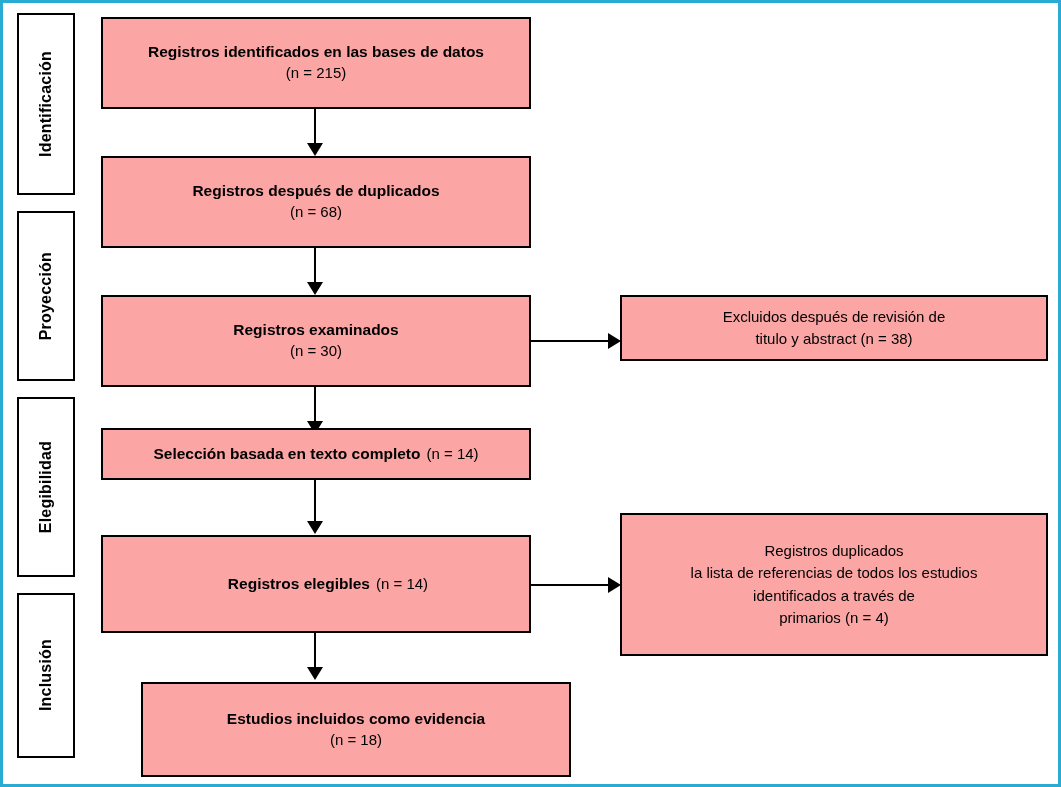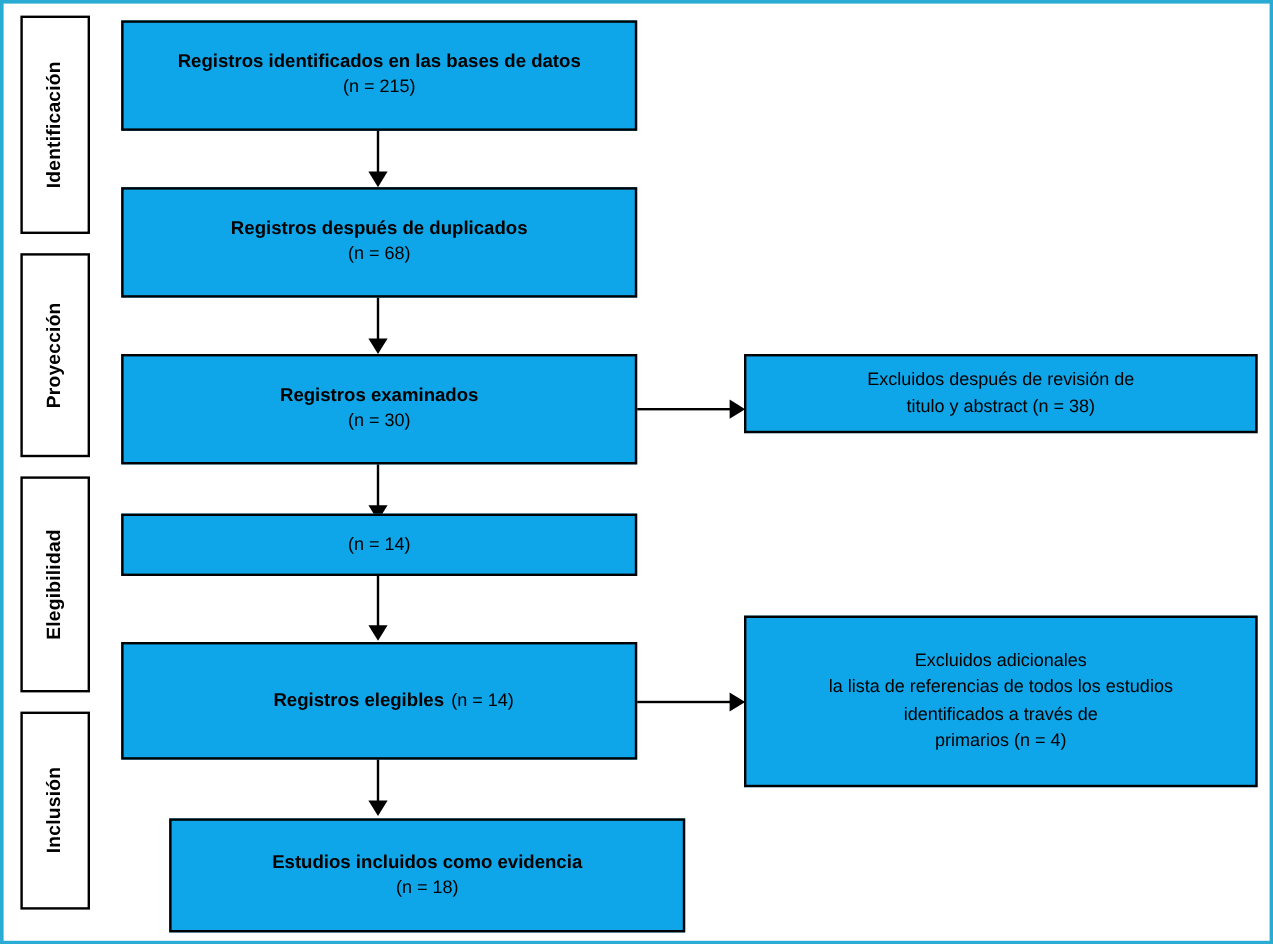--- a/index.html
+++ b/index.html
@@ -40,21 +40,21 @@
     font-size: 16px;
     font-weight: bold;
     color: #000000;
     letter-spacing: 0.2px;
     white-space: nowrap;
   }
   .node {
     position: absolute;
     border: 2px solid #000000;
     box-sizing: border-box;
-    background: #0ea5e9;
+    background: #fca5a5;
     display: flex;
     flex-direction: column;
     align-items: center;
     justify-content: center;
     text-align: center;
     color: #000000;
   }
   .node .line1 {
     font-size: 15.5px;
     font-weight: bold;
@@ -146,39 +146,40 @@
     <div class="node plain" style="left:617px; top:292px; width:428px; height:66px;">
       <div class="line1">Excluidos después de revisión de</div>
       <div class="line2">titulo y abstract (n = 38)</div>
     </div>
 
     <div class="arrow" style="left:311px; top:384px; width:2px; height:37px;"></div>
     <div class="arrow-head-down" style="left:304px; top:418px;"></div>
 
     <div class="node inline-node" style="left:98px; top:425px; width:430px; height:52px;">
       <div style="display:flex; align-items:baseline; gap:6px;">
+        <span class="line1">Selección basada en texto completo</span>
         <span class="line2">(n = 14)</span>
       </div>
     </div>
 
     <div class="arrow" style="left:311px; top:477px; width:2px; height:44px;"></div>
     <div class="arrow-head-down" style="left:304px; top:518px;"></div>
 
     <div class="node inline-node" style="left:98px; top:532px; width:430px; height:98px;">
       <div style="display:flex; align-items:baseline; gap:6px;padding-left:24px;">
         <span class="line1">Registros elegibles</span>
         <span class="line2">(n = 14)</span>
       </div>
     </div>
 
     <div class="arrow" style="left:528px; top:581px; width:80px; height:2px;"></div>
     <div class="arrow-head-right" style="left:605px; top:574px;"></div>
 
     <div class="node plain" style="left:617px; top:510px; width:428px; height:143px;">
-      <div class="line2">Excluidos adicionales</div>
+      <div class="line2">Registros duplicados</div>
       <div class="line2">la lista de referencias de todos los estudios</div>
       <div class="line2">identificados a través de</div>
       <div class="line2">primarios (n = 4)</div>
     </div>
 
     <div class="arrow" style="left:311px; top:630px; width:2px; height:37px;"></div>
     <div class="arrow-head-down" style="left:304px; top:664px;"></div>
 
     <div class="node" style="left:98px; top:679px; width:430px; height:95px;margin-left:40px;">
       <div class="line1">Estudios incluidos como evidencia</div>

